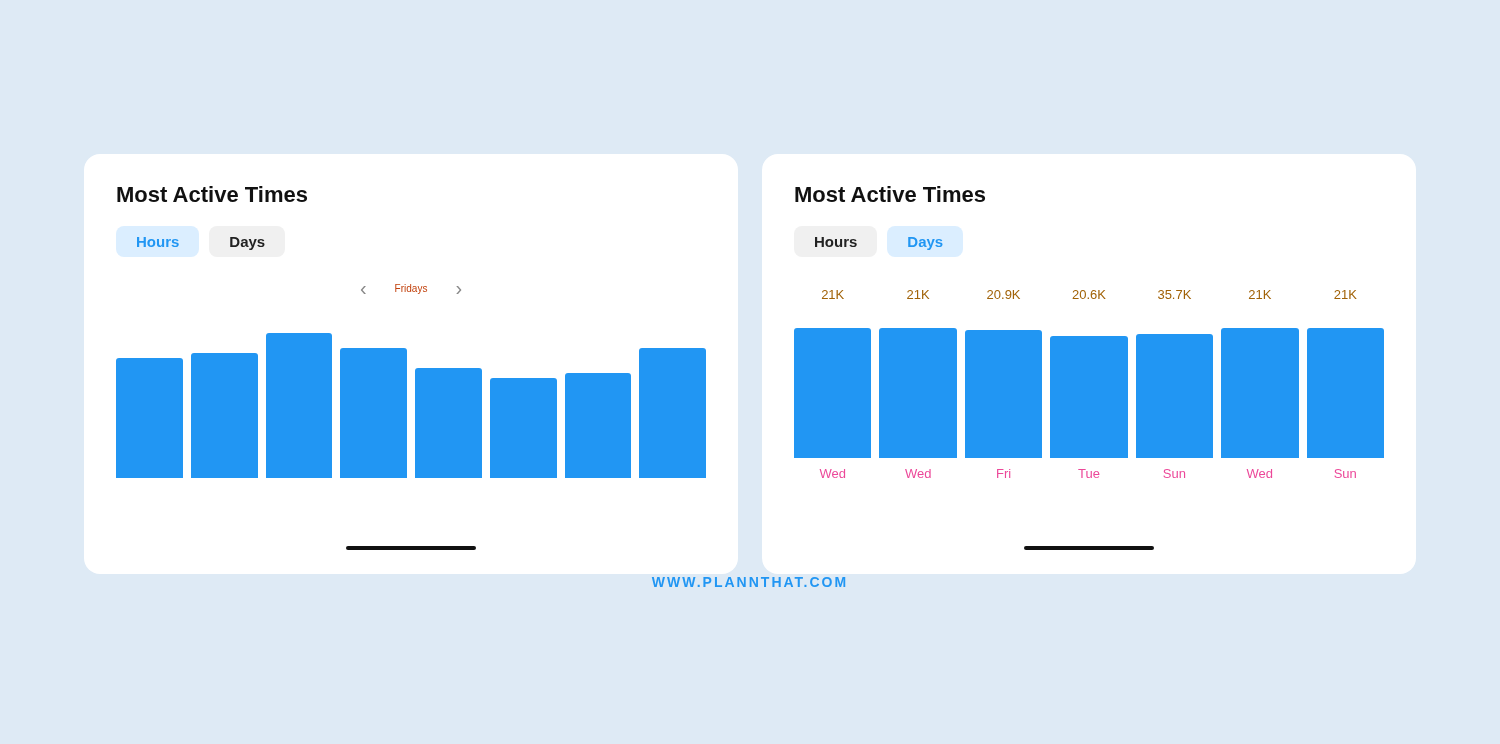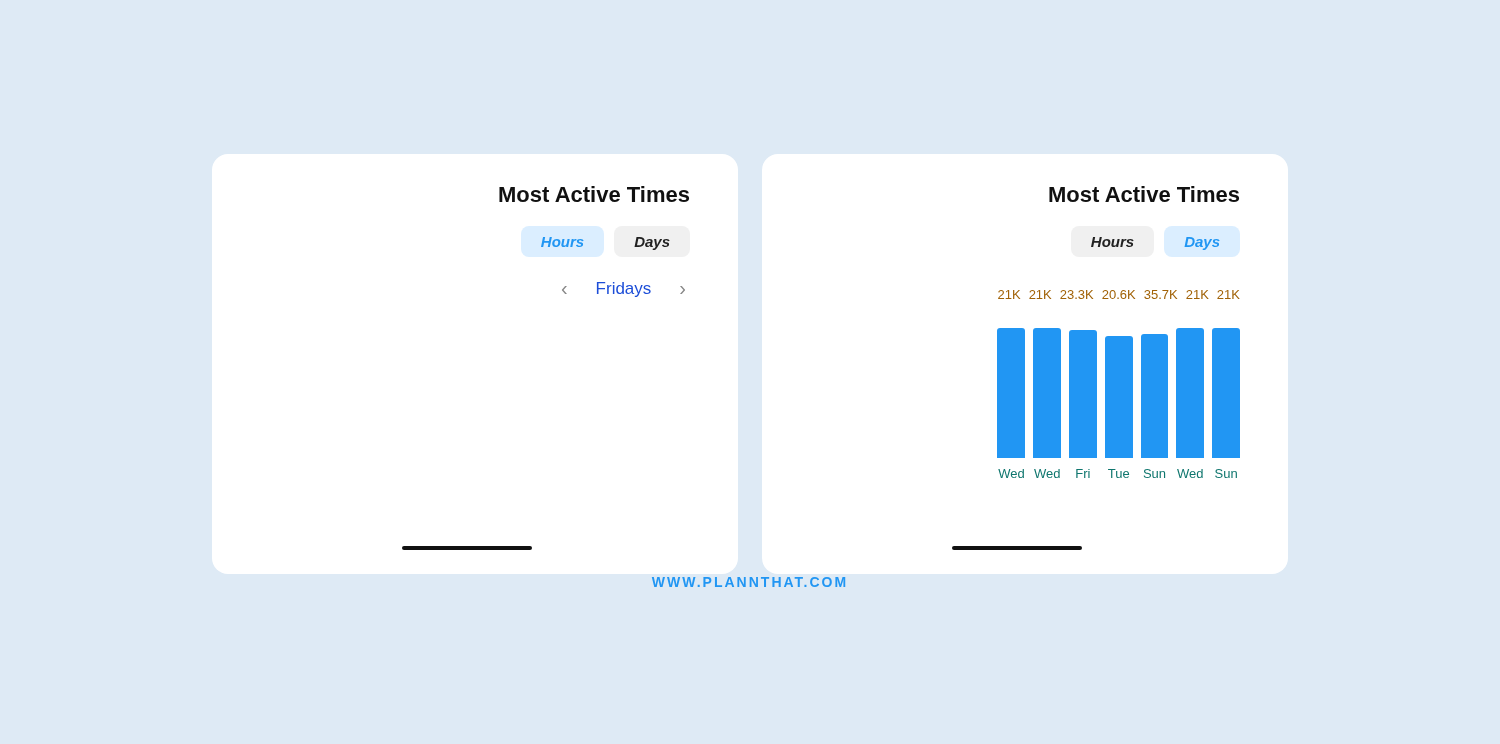--- a/index.html
+++ b/index.html
@@ -13,46 +13,44 @@
       font-family: -apple-system, BlinkMacSystemFont, 'Segoe UI', sans-serif;
     }
     .cards-row {
       display: flex;
       gap: 24px;
       padding: 0 80px;
     }
     .card {
       background: #fff;
       border-radius: 16px;
-      padding: 28px 48px 24px 32px;
-      width: 526px;
+      padding: 28px 32px 24px 32px;
+      width: 654px;
       min-height: 420px;
       display: flex;
       flex-direction: column;
-      align-items: flex-end;
     }
     .card-title {
       font-size: 22px;
       font-weight: 700;
       color: #111;
       margin-bottom: 18px;
     }
     .tab-row {
       display: flex;
       gap: 10px;
       margin-bottom: 20px;
     }
     .tab-btn {
       padding: 7px 20px;
       border-radius: 8px;
       border: none;
       cursor: pointer;
       font-size: 15px;
       font-weight: 600;
-      font-style: italic;
     }
     .tab-btn.active-hours {
       background: #dbeeff;
       color: #2196F3;
     }
     .tab-btn.active-days {
       background: #dbeeff;
       color: #2196F3;
     }
     .tab-btn.inactive {
@@ -68,22 +66,22 @@
     }
     .nav-arrow {
       background: none;
       border: none;
       font-size: 20px;
       color: #888;
       cursor: pointer;
       padding: 0 4px;
     }
     .nav-label {
-      font-size: 17px;
-      color: #1d4ed8;
+      font-size: 10px;
+      color: #c2410c;
     }
     .chart-area {
       flex: 1;
       display: flex;
       flex-direction: column;
     }
     .value-labels-row {
       display: flex;
       align-items: flex-end;
       gap: 8px;
@@ -107,21 +105,21 @@
     }
     .axis-row {
       display: flex;
       gap: 8px;
       margin-top: 8px;
     }
     .axis-label {
       flex: 1;
       text-align: center;
       font-size: 13px;
-      color: #0f766e;
+      color: #ec4899;
     }
     .home-indicator {
       width: 130px;
       height: 4px;
       background: #111;
       border-radius: 2px;
       margin: 18px auto 0 auto;
     }
     .footer {
       font-size: 14px;
@@ -165,21 +163,21 @@
     <div class="card-title">Most Active Times</div>
     <div class="tab-row">
       <button class="tab-btn inactive">Hours</button>
       <button class="tab-btn active-days">Days</button>
     </div>
     <div class="chart-area" style="margin-top:10px;">
 
       <div class="value-labels-row" style="gap:8px; margin-bottom:6px;">
         <span class="value-label" style="flex:1;">21K</span>
         <span class="value-label" style="flex:1;">21K</span>
-        <span class="value-label" style="flex:1;">23.3K</span>
+        <span class="value-label" style="flex:1;">20.9K</span>
         <span class="value-label" style="flex:1;">20.6K</span>
         <span class="value-label" style="flex:1;">35.7K</span>
         <span class="value-label" style="flex:1;">21K</span>
         <span class="value-label" style="flex:1;">21K</span>
       </div>
       <div class="bars-row" style="height:150px; align-items:flex-end;">
         <div class="bar" style="height:130px;"></div>
         <div class="bar" style="height:130px;"></div>
         <div class="bar" style="height:128px;"></div>
         <div class="bar" style="height:122px;"></div>

